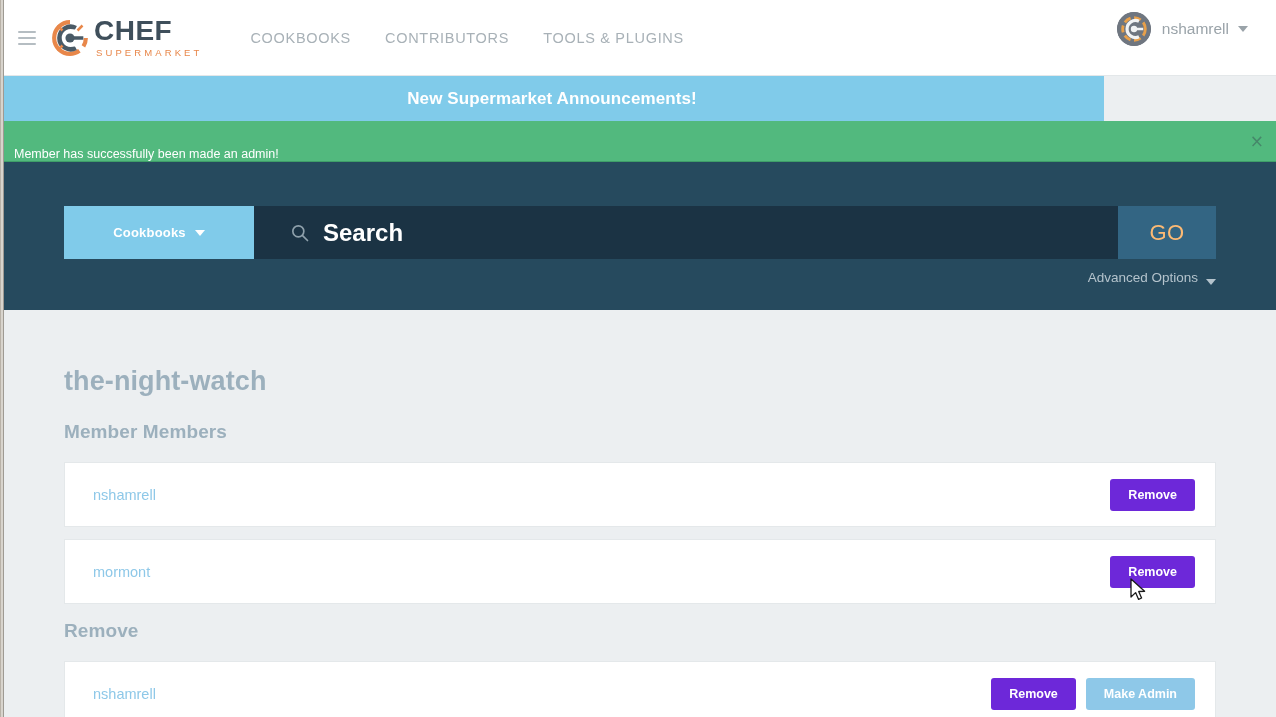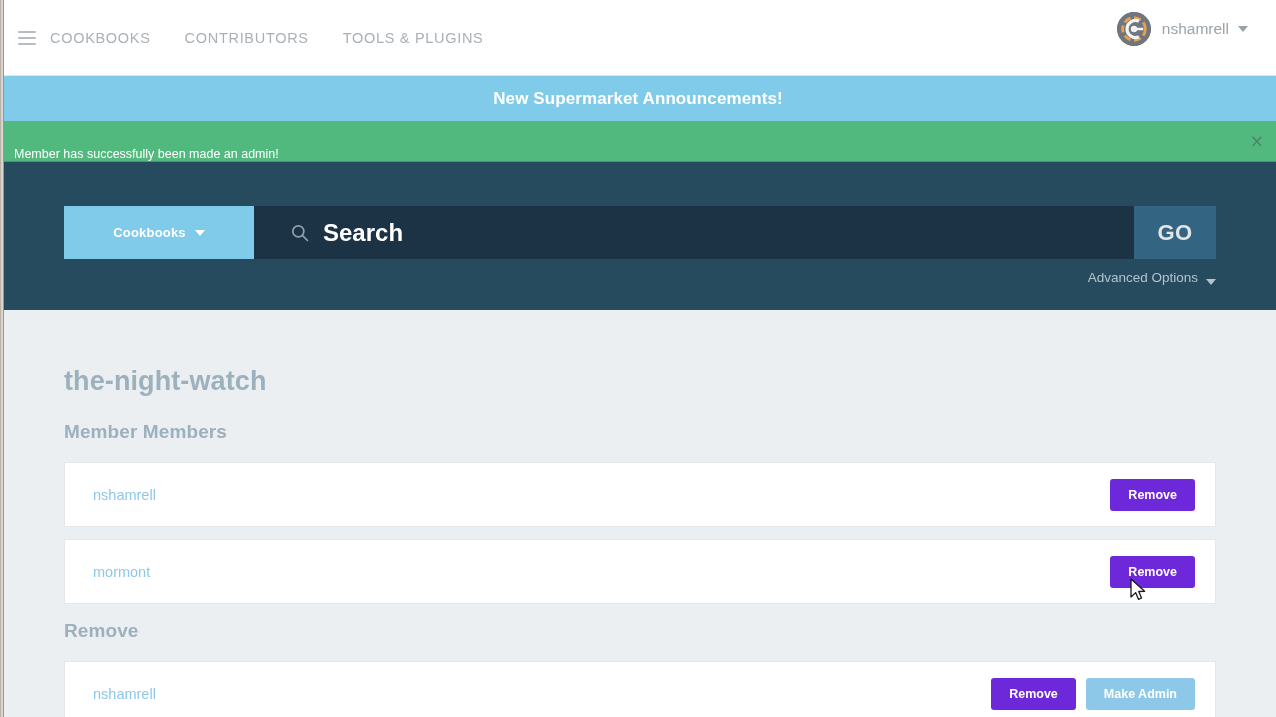--- a/index.html
+++ b/index.html
@@ -133,21 +133,21 @@
     width: 0; height: 0;
     border-left: 5.5px solid transparent;
     border-right: 5.5px solid transparent;
     border-top: 6px solid #9aa3a9;
   }
 
   
   .announce {
     position: absolute;
     left: 0; top: 76px;
-    width: 1276px;
+    width: 1104px;
     height: 45px;
     background: #80cbea;
     display: flex;
     align-items: center;
     justify-content: center;
     cursor: pointer;
   }
   .announce-text {
     color: #ffffff;
     font-size: 17px;
@@ -238,27 +238,27 @@
     background: transparent;
     outline: none;
     color: #ffffff;
     font-family: "Liberation Sans", sans-serif;
     font-size: 24px;
     font-weight: bold;
     width: 100%;
   }
   .search-input::placeholder { color: #ffffff; opacity: 1; }
   .go-btn {
-    width: 82px;
+    width: 98px;
     background: #336583;
     border: none;
-    color: #e5e5e5;
+    color: #fdba74;
     font-family: "Liberation Sans", sans-serif;
     font-size: 22px;
-    font-weight: bold;
+    font-weight: normal;
     letter-spacing: 0.5px;
     cursor: pointer;
   }
   .adv-options {
     position: absolute;
     right: 60px;
     top: 108px;
     color: #b4c3cc;
     font-size: 13.5px;
     cursor: pointer;
@@ -359,20 +359,39 @@
   <div class="edge-left"></div>
 
   <div class="site-header">
 
     <div class="hamburger">
       <span></span>
       <span></span>
       <span></span>
     </div>
 
+    <a class="brand" href="#">
+      <span class="brand-mark">
+        <svg viewBox="0 0 48 48" width="40" height="40" aria-hidden="true">
+          <g fill="none" stroke-linecap="butt">
+            <path d="M24 5 A19 19 0 0 0 5 24 A19 19 0 0 0 24 43" stroke="#e8874a" stroke-width="5"></path>
+            <path d="M24 43 A19 19 0 0 0 43 24" stroke="#e8874a" stroke-width="5" stroke-dasharray="12 7"></path>
+            <path d="M31 12 A13.5 13.5 0 1 0 31 36" stroke="#4a5a66" stroke-width="5.5"></path>
+            <path d="M34 16 A9 9 0 1 0 34 32" stroke="#ffffff" stroke-width="2.4"></path>
+            <circle cx="24" cy="24" r="5.5" fill="#4a5a66"></circle>
+            <path d="M24 24 L40 24" stroke="#4a5a66" stroke-width="4.2"></path>
+            <path d="M9 9 L15 15 M39 9 L33 15 M9 39 L15 33" stroke="#e8874a" stroke-width="3"></path>
+          </g>
+        </svg>
+      </span>
+      <span class="brand-words">
+        <span class="brand-chef">CHEF</span>
+        <span class="brand-sub">SUPERMARKET</span>
+      </span>
+    </a>
 
     <nav class="main-nav">
       <a class="nav-link" href="#">COOKBOOKS</a>
       <a class="nav-link" href="#">CONTRIBUTORS</a>
       <a class="nav-link" href="#">TOOLS &amp; PLUGINS</a>
     </nav>
 
     <div class="user-menu">
       <span class="avatar">
         <svg viewBox="0 0 48 48" width="34" height="34" aria-hidden="true">

